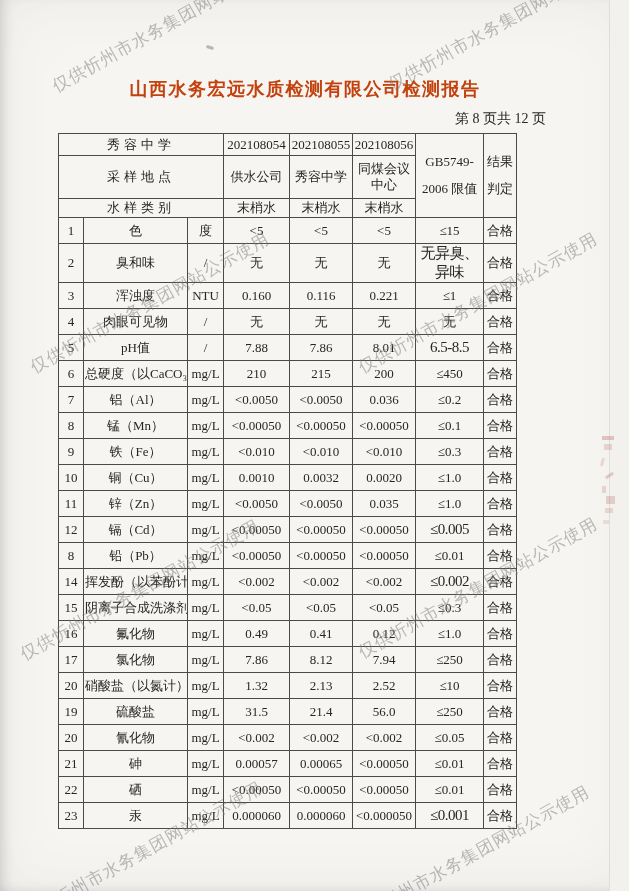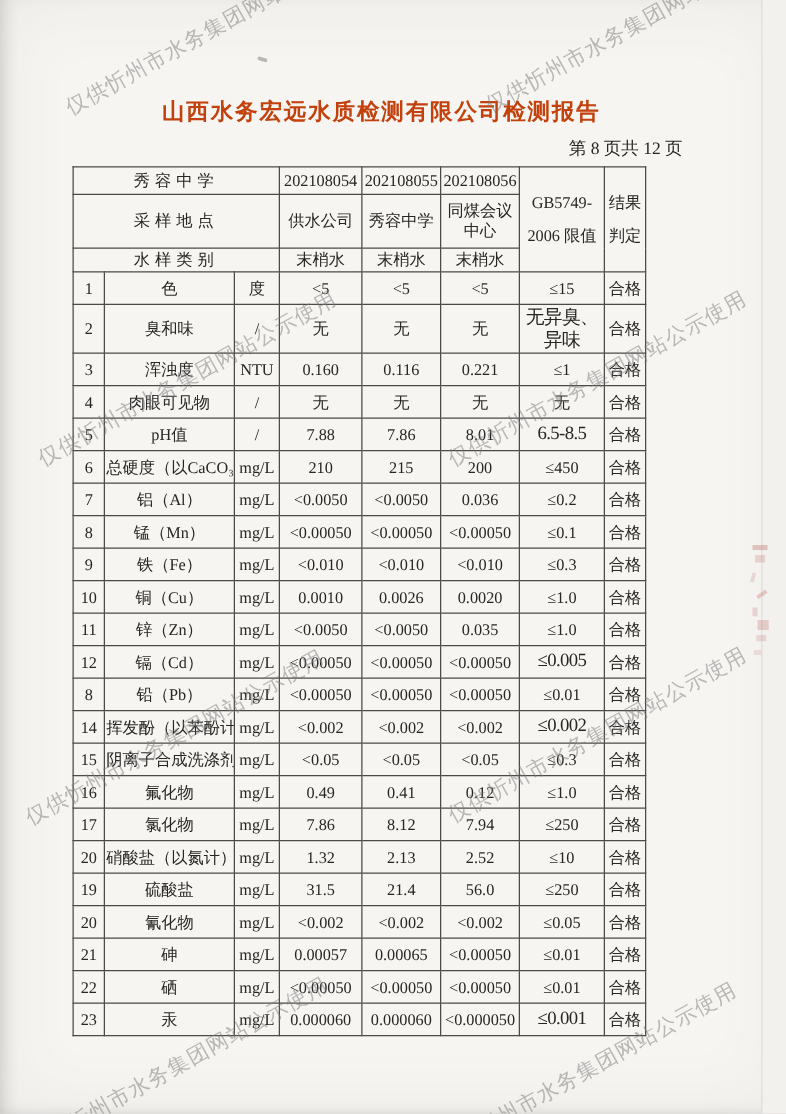--- a/index.html
+++ b/index.html
@@ -219,21 +219,21 @@
           <td class="val">&lt;0.010</td>
           <td class="val">&lt;0.010</td>
           <td class="limit">≤0.3</td>
           <td class="result">合格</td>
         </tr>
         <tr>
           <td class="no">10</td>
           <td class="param">铜（Cu）</td>
           <td class="unit">mg/L</td>
           <td class="val">0.0010</td>
-          <td class="val">0.0026</td>
+          <td class="val">0.0032</td>
           <td class="val">0.0020</td>
           <td class="limit">≤1.0</td>
           <td class="result">合格</td>
         </tr>
         <tr>
           <td class="no">11</td>
           <td class="param">锌（Zn）</td>
           <td class="unit">mg/L</td>
           <td class="val">&lt;0.0050</td>
           <td class="val">&lt;0.0050</td>

